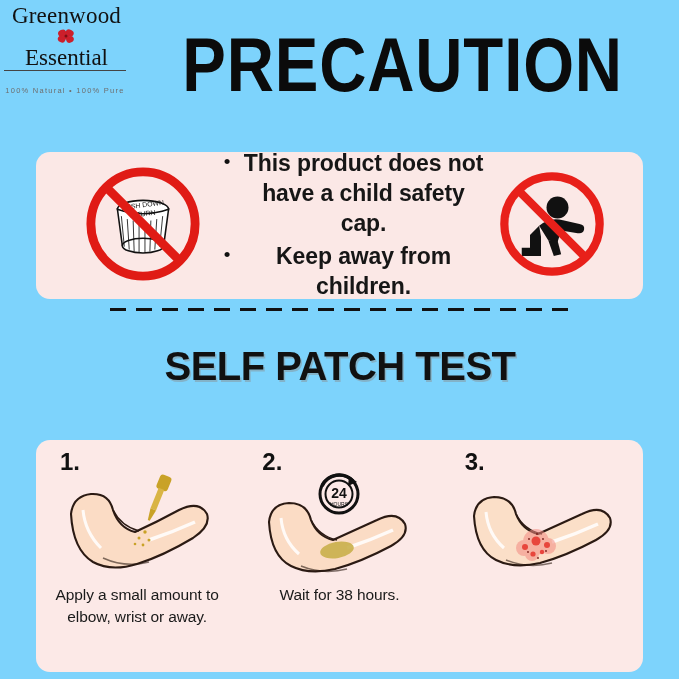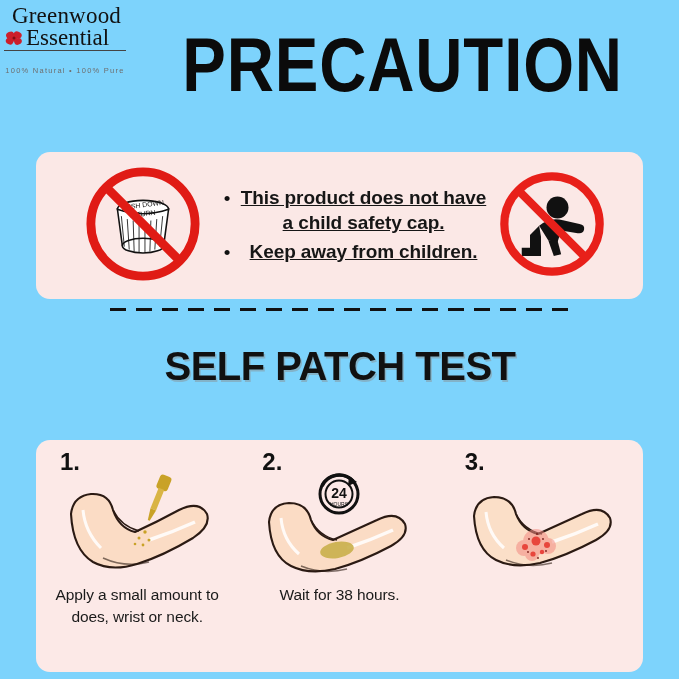--- a/index.html
+++ b/index.html
@@ -14,20 +14,21 @@
   
   .logo { position: absolute; left: 4px; top: 4px; width: 125px; }
   .logo-line1 {
     font-family: "Liberation Serif", serif;
     font-size: 23px; color: #111; line-height: 1.0;
     letter-spacing: 0.2px; text-align: center;
   }
   .logo-line2row {
     display: flex; align-items: center; justify-content: flex-start;
     margin-top: -1px;
+    flex-direction: column;
   }
   .logo-flower { width: 20px; height: 20px; flex: 0 0 20px; margin-right: 2px; }
   .logo-line2 {
     font-family: "Liberation Serif", serif;
     font-size: 23px; color: #111; line-height: 1.0;
   }
   .logo-rule { border-bottom: 1px solid #444; margin-top: 1px; width: 122px; }
   .logo-tag {
     font-size: 7.5px; color: #6e6e6e; letter-spacing: 1.25px;
     text-align: center; margin-top: 15px; width: 122px;
@@ -76,23 +77,22 @@
     padding: 0 8px 0 14px;
     color: #161616;
   }
   .bullet-row { display: flex; align-items: flex-start; }
   .bullet-dot {
     flex: 0 0 22px; font-size: 19px; line-height: 1.28;
     color: #111; text-align: center; padding-top: 1px;
   }
   .bullet-body {
     flex: 1 1 auto; text-align: center;
-    font-size: 19px; font-weight: 600; line-height: 1.3;
+    font-size: 23px; font-weight: 600; line-height: 1.3;
     letter-spacing: -0.1px;
-    text-decoration: underline;
   }
   .bullet-row + .bullet-row { margin-top: 4px; }
 
   
   .divider {
     position: absolute; left: 110px; top: 308px; width: 460px; height: 3px;
     background-image: repeating-linear-gradient(to right,
       #111 0 16px, transparent 16px 26px);
   }
 
@@ -218,21 +218,21 @@
           </g>
           <g fill="#C9A227">
             <circle cx="92" cy="62" r="1.7"></circle>
               <circle cx="86" cy="68" r="1.5"></circle>
             <circle cx="96" cy="70" r="1.5"></circle>
               <circle cx="90" cy="75" r="1.4"></circle>
             <circle cx="82" cy="74" r="1.3"></circle>
           </g>
         </svg>
       </div>
-      <div class="step-caption">Apply a small amount  to does, wrist or neck.</div>
+      <div class="step-caption">Apply a small amount  to elbow, wrist or away.</div>
     </div>
 
     <div class="step">
       <div class="step-num">2.</div>
       <div class="step-art">
         <svg width="168" height="106" viewBox="0 0 168 106">
 
           <g transform="translate(62,2)">
             <circle cx="22" cy="22" r="19" fill="none" stroke="#111" stroke-width="3"></circle>
             <path d="M5 14 A19 19 0 0 1 36 9" fill="none" stroke="#111" stroke-width="3.5"></path>

